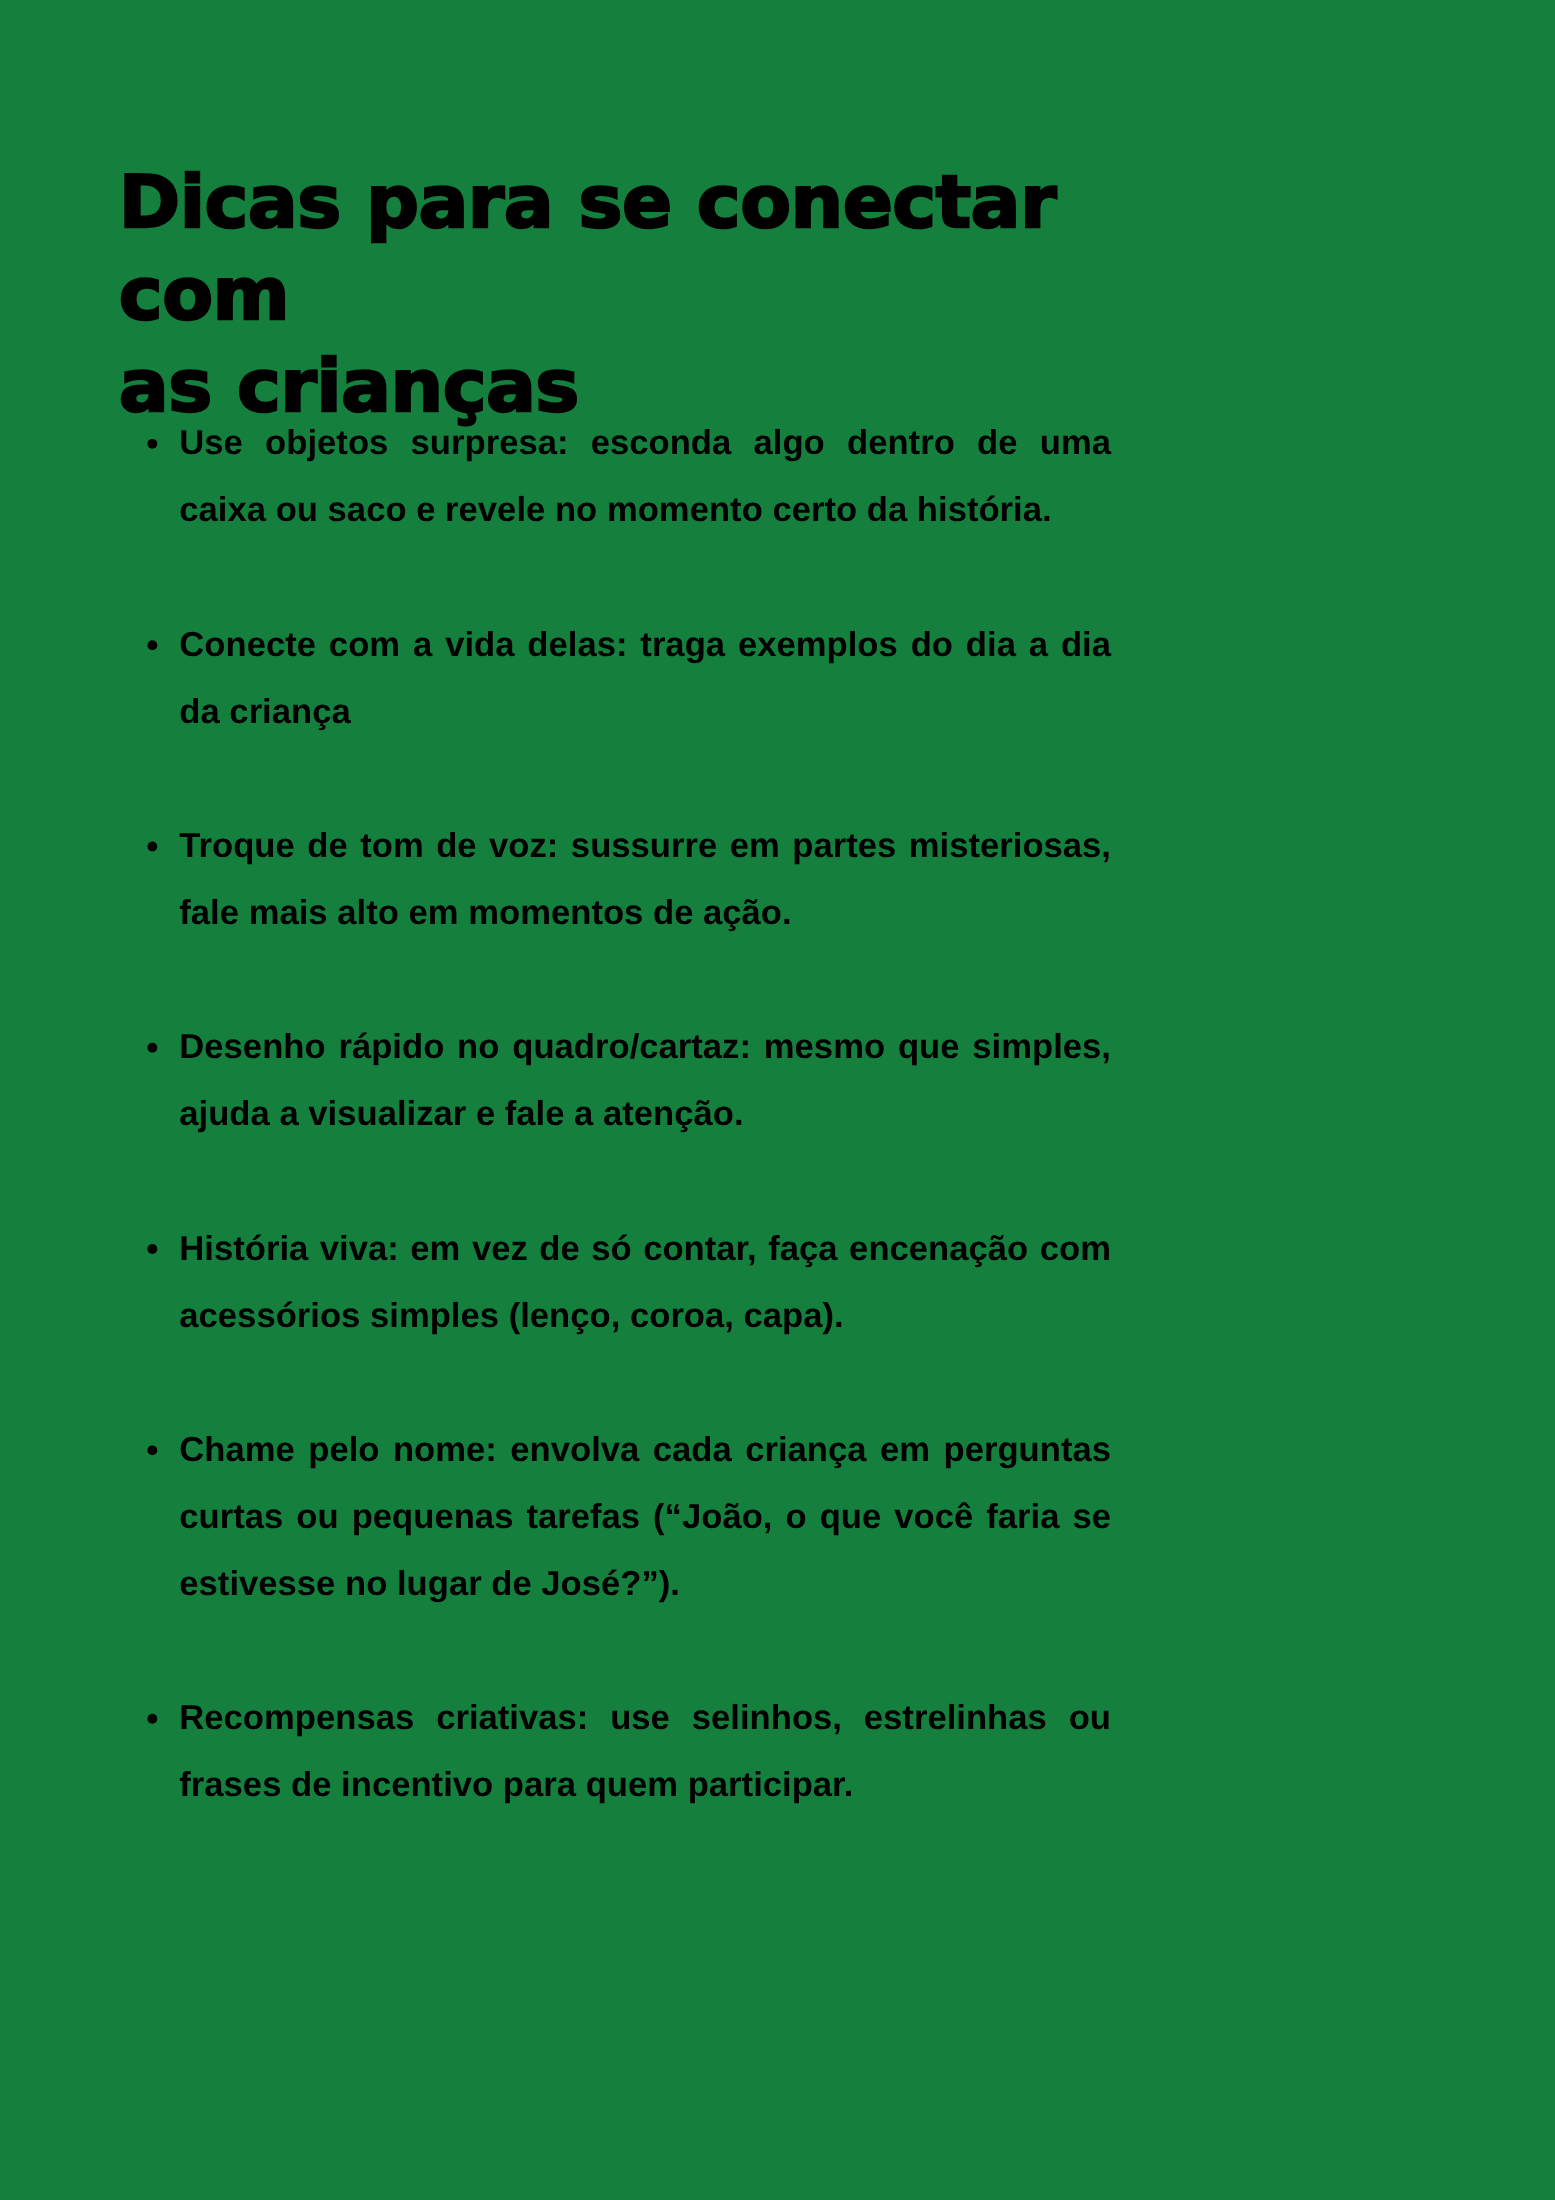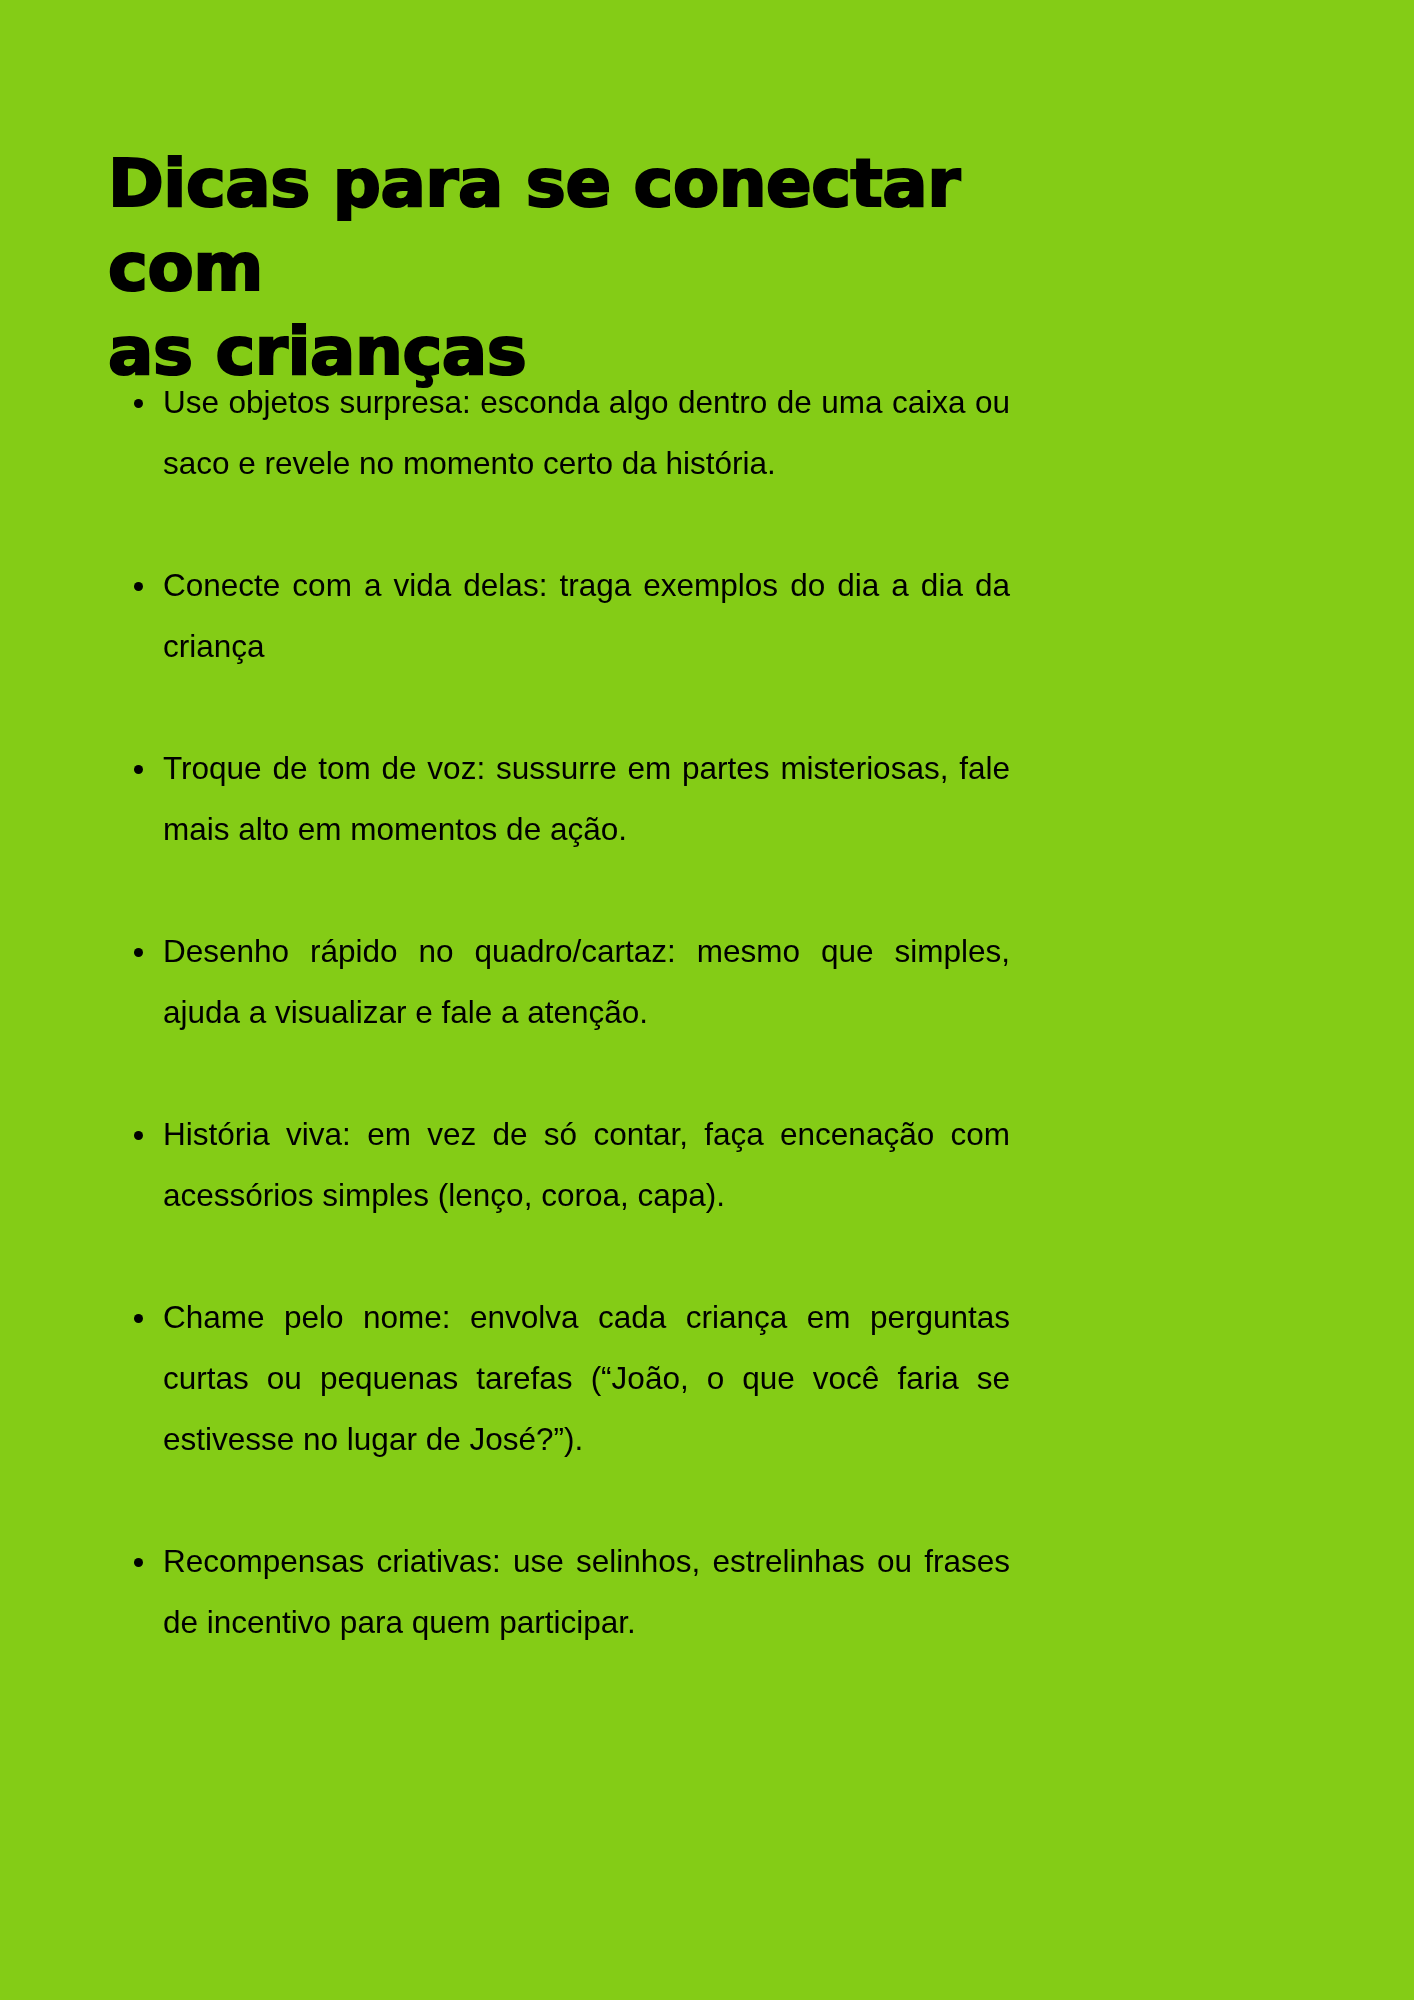--- a/index.html
+++ b/index.html
@@ -16,21 +16,21 @@
     color: #000000;
     -webkit-font-smoothing: antialiased;
   }
 
   .page {
     position: absolute;
     left: 0;
     top: 0;
     width: 1414px;
     height: 2000px;
-    background: #84cc16;
+    background: #15803d;
   }
 
   .doc-title {
     position: absolute;
     left: 108px;
     top: 98px;
     width: 920px;
     font-family: "DejaVu Sans", sans-serif;
     font-weight: 900;
     font-size: 66px;
@@ -90,20 +90,21 @@
     left: 0;
     top: 27px;
     width: 9px;
     height: 9px;
     border-radius: 50%;
     background: #000000;
   }
 
   .tip-text {
     display: block;
+    font-weight: bold;
   }
 </style>
 </head>
 <body>
 
 <div class="page">
 
   <h1 class="doc-title">Dicas para se conectar com
 as crianças</h1>
 

